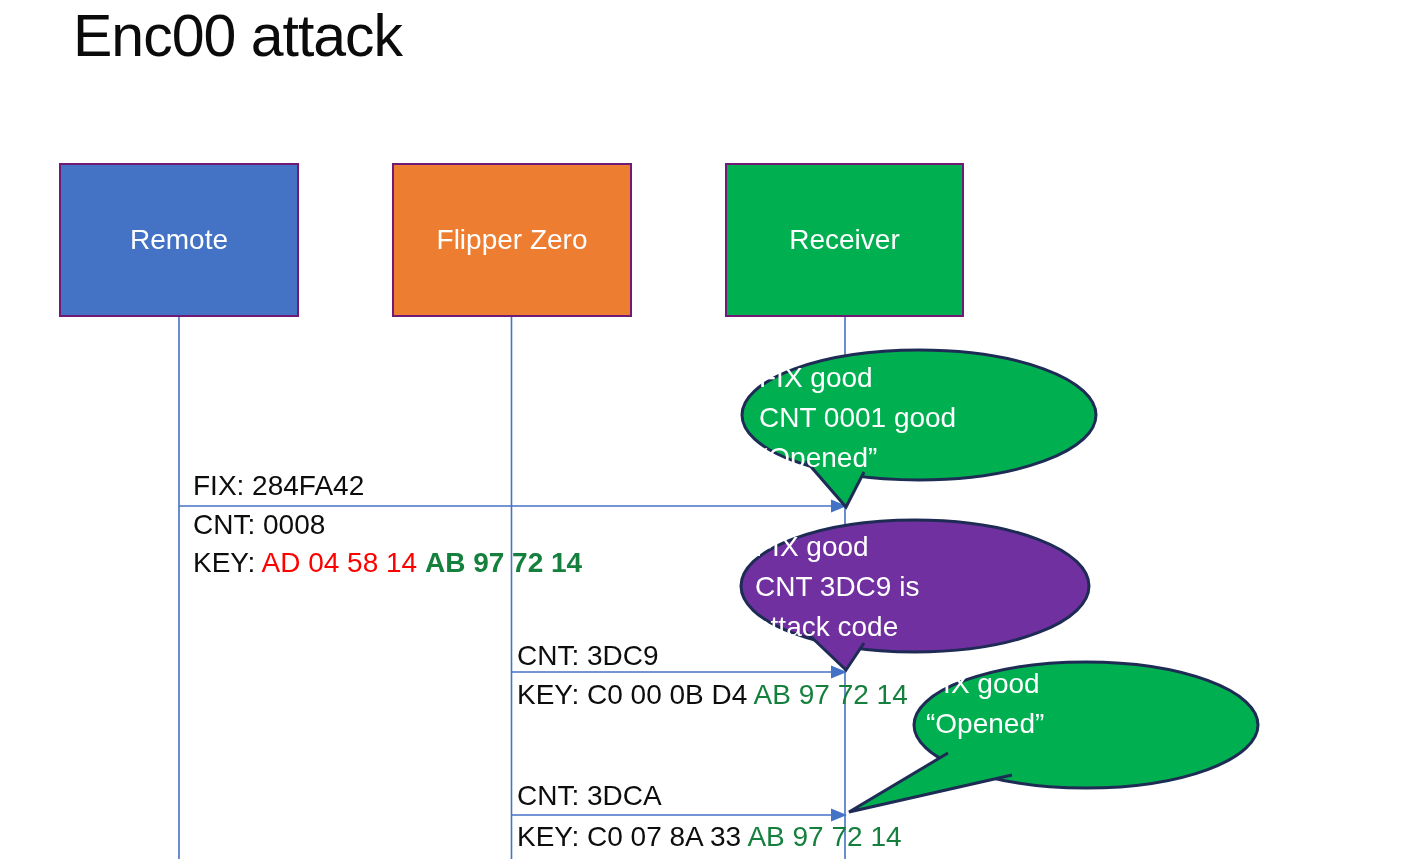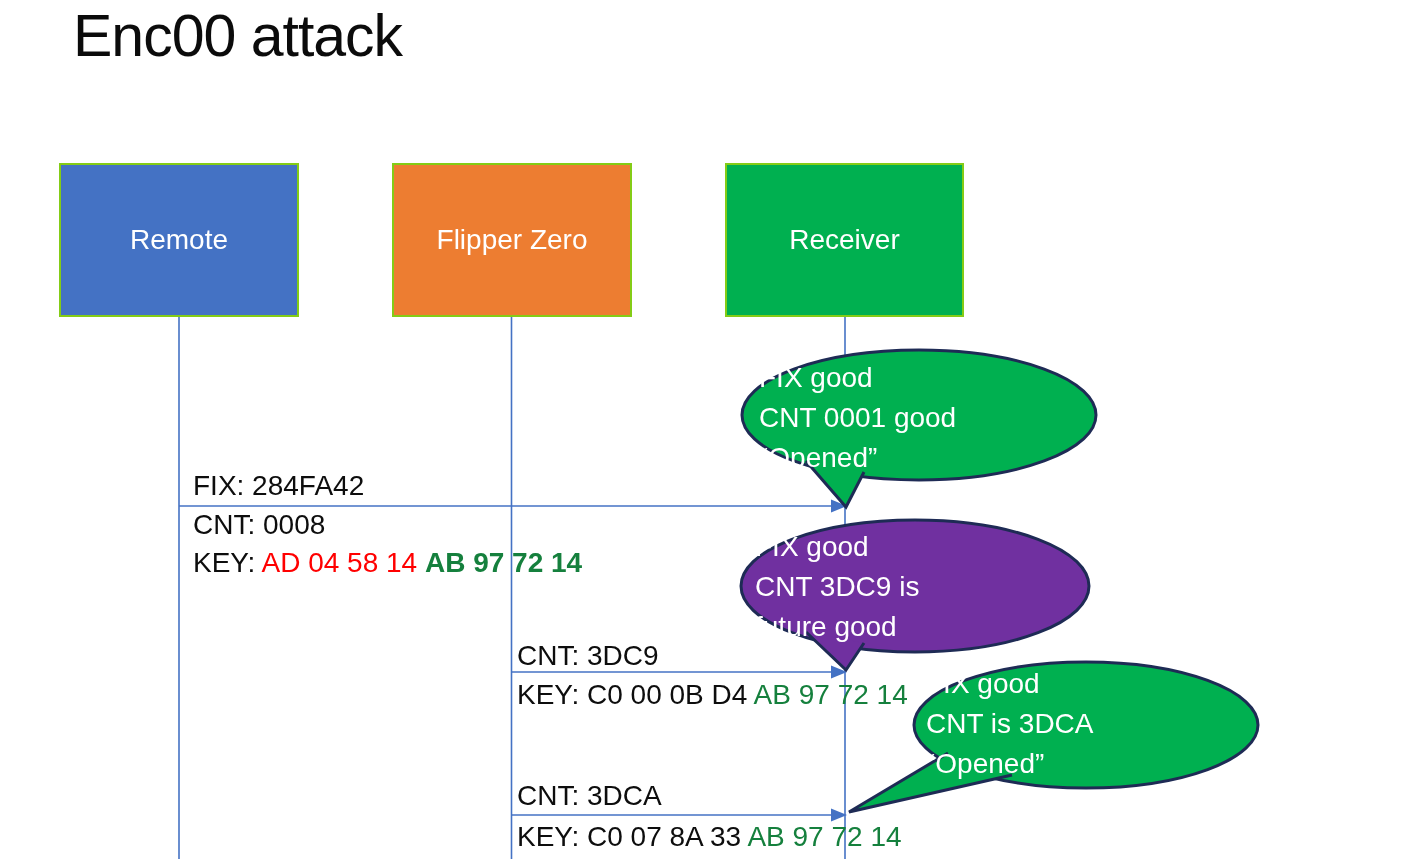--- a/index.html
+++ b/index.html
@@ -6,21 +6,21 @@
   .slide{
     position:relative;width:1408px;height:859px;background:#ffffff;overflow:hidden;
     font-family:"Liberation Sans",sans-serif;
   }
   .slide-title{
     position:absolute;left:73px;top:2px;font-size:59px;letter-spacing:-1px;
     color:#0b0b0b;font-weight:400;z-index:4;white-space:nowrap;
   }
   .actor-box{
     position:absolute;top:163px;height:154px;box-sizing:border-box;
-    border:2px solid #84cc16;display:flex;align-items:center;justify-content:center;
+    border:2px solid #701a75;display:flex;align-items:center;justify-content:center;
     color:#ffffff;font-size:28px;z-index:3;
   }
   .actor-remote{left:59px;width:240px;background:#4472C4;}
   .actor-flipper{left:392px;width:240px;background:#ED7D31;}
   .actor-receiver{left:725px;width:239px;background:#00B050;}
   .diagram-svg{position:absolute;left:0;top:0;z-index:2;}
   .msg-label{
     position:absolute;font-size:28px;color:#0d0d0d;z-index:4;white-space:nowrap;
   }
   .m1-fix{left:193px;top:470px;}
@@ -106,21 +106,20 @@
   </div>
 
   <div class="callout-text c1-text">
     <div>FIX good</div>
     <div>CNT 0001 good</div>
     <div>“Opened”</div>
   </div>
   <div class="callout-text c2-text">
     <div>FIX good</div>
     <div>CNT 3DC9 is</div>
-    <div>future good</div>
+    <div>attack code</div>
   </div>
   <div class="callout-text c3-text">
     <div>FIX good</div>
-    <div>CNT is 3DCA</div>
     <div>“Opened”</div>
   </div>
 
 </div>
 
 </body></html>

